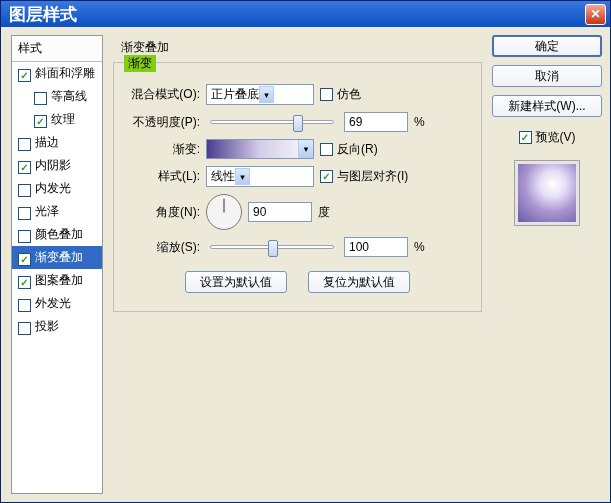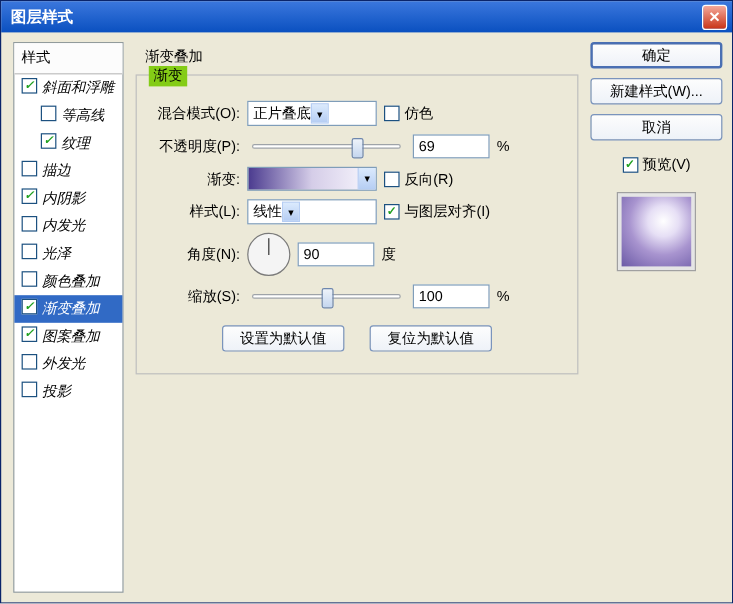--- a/index.html
+++ b/index.html
@@ -1,25 +1,25 @@
 <!DOCTYPE html>
 <html><head>
 <meta charset="utf-8">
 <style>
 * { box-sizing: border-box; margin: 0; padding: 0; }
 body { font-family: Tahoma, "Microsoft YaHei", sans-serif; font-size: 12px; background: #fff; }
 .window { width: 611px; height: 503px; background: #ece9d8; border: 1px solid #0a246a; }
 .titlebar { height: 26px; background: linear-gradient(#3b77dd, #0a50c0); display: flex; align-items: center; padding: 0 4px; color: #fff; font-weight: bold; }
-.titlebar .title { flex: 1; padding-left: 4px; font-size: 13px; }
+.titlebar .title { flex: 1; padding-left: 4px; font-size: 17px; }
 .closebtn { width: 21px; height: 21px; background: linear-gradient(#f5a89a, #c83417); border: 1px solid #fff; border-radius: 3px; display: flex; align-items: center; justify-content: center; color: #fff; font-weight: bold; font-size: 12px; }
 .content { display: flex; position: relative; height: 475px; padding: 8px 8px 8px 10px; }
 .sidebar { width: 92px; border: 1px solid #919b9c; background: #fff; }
 .tabhead { padding: 4px 6px; border-bottom: 1px solid #bfbfbf; background: #fcfcfc; }
 .tabhead2 { padding: 4px 6px; border-bottom: 1px solid #bfbfbf; background: #fcfcfc; }
-.style-item { display: flex; align-items: flex-start; padding: 3px 4px 3px 6px; gap: 4px; cursor: default; font-style: italic; }
+.style-item { display: flex; align-items: flex-end; padding: 3px 4px 3px 6px; gap: 4px; cursor: default; }
 .style-item.indent { padding-left: 22px; }
 .style-item.selected { background: #316ac5; color: #fff; }
 .chk { width: 13px; height: 13px; border: 1px solid #1c5180; background: #fff; display: inline-flex; align-items: center; justify-content: center; font-size: 10px; line-height: 1; }
 .chk.checked::before { content: "✓"; color: #21a121; font-weight: bold; }
 .main { flex: 1; padding: 0 10px; position: relative; }
 .section-title { font-size: 12px; margin: 4px 0 6px 8px; }
 .groupbox { border: 1px solid #bfbfbf; padding: 14px 10px 18px; position: relative; margin-top: 2px; }
 .groupbox-title { position: absolute; top: -8px; left: 10px; background: #84cc16; padding: 0 4px; }
 .row { display: flex; align-items: center; margin: 7px 0; gap: 6px; }
 .label { width: 76px; text-align: right; }
@@ -178,22 +178,22 @@
 
         <div class="btn-row">
           <div class="btn">设置为默认值</div>
           <div class="btn">复位为默认值</div>
         </div>
       </div>
     </div>
 
     <div class="right-panel">
       <div class="btn primary">确定</div>
+      <div class="btn">取消</div>
       <div class="btn">新建样式(W)...</div>
-      <div class="btn">取消</div>
       <label class="chk-inline" style="justify-content:center; margin-top:4px;">
         <span class="chk checked"></span>
         <span>预览(V)</span>
       </label>
       <div class="preview-box">
         <div class="preview-img"></div>
       </div>
     </div>
 
   </div>

